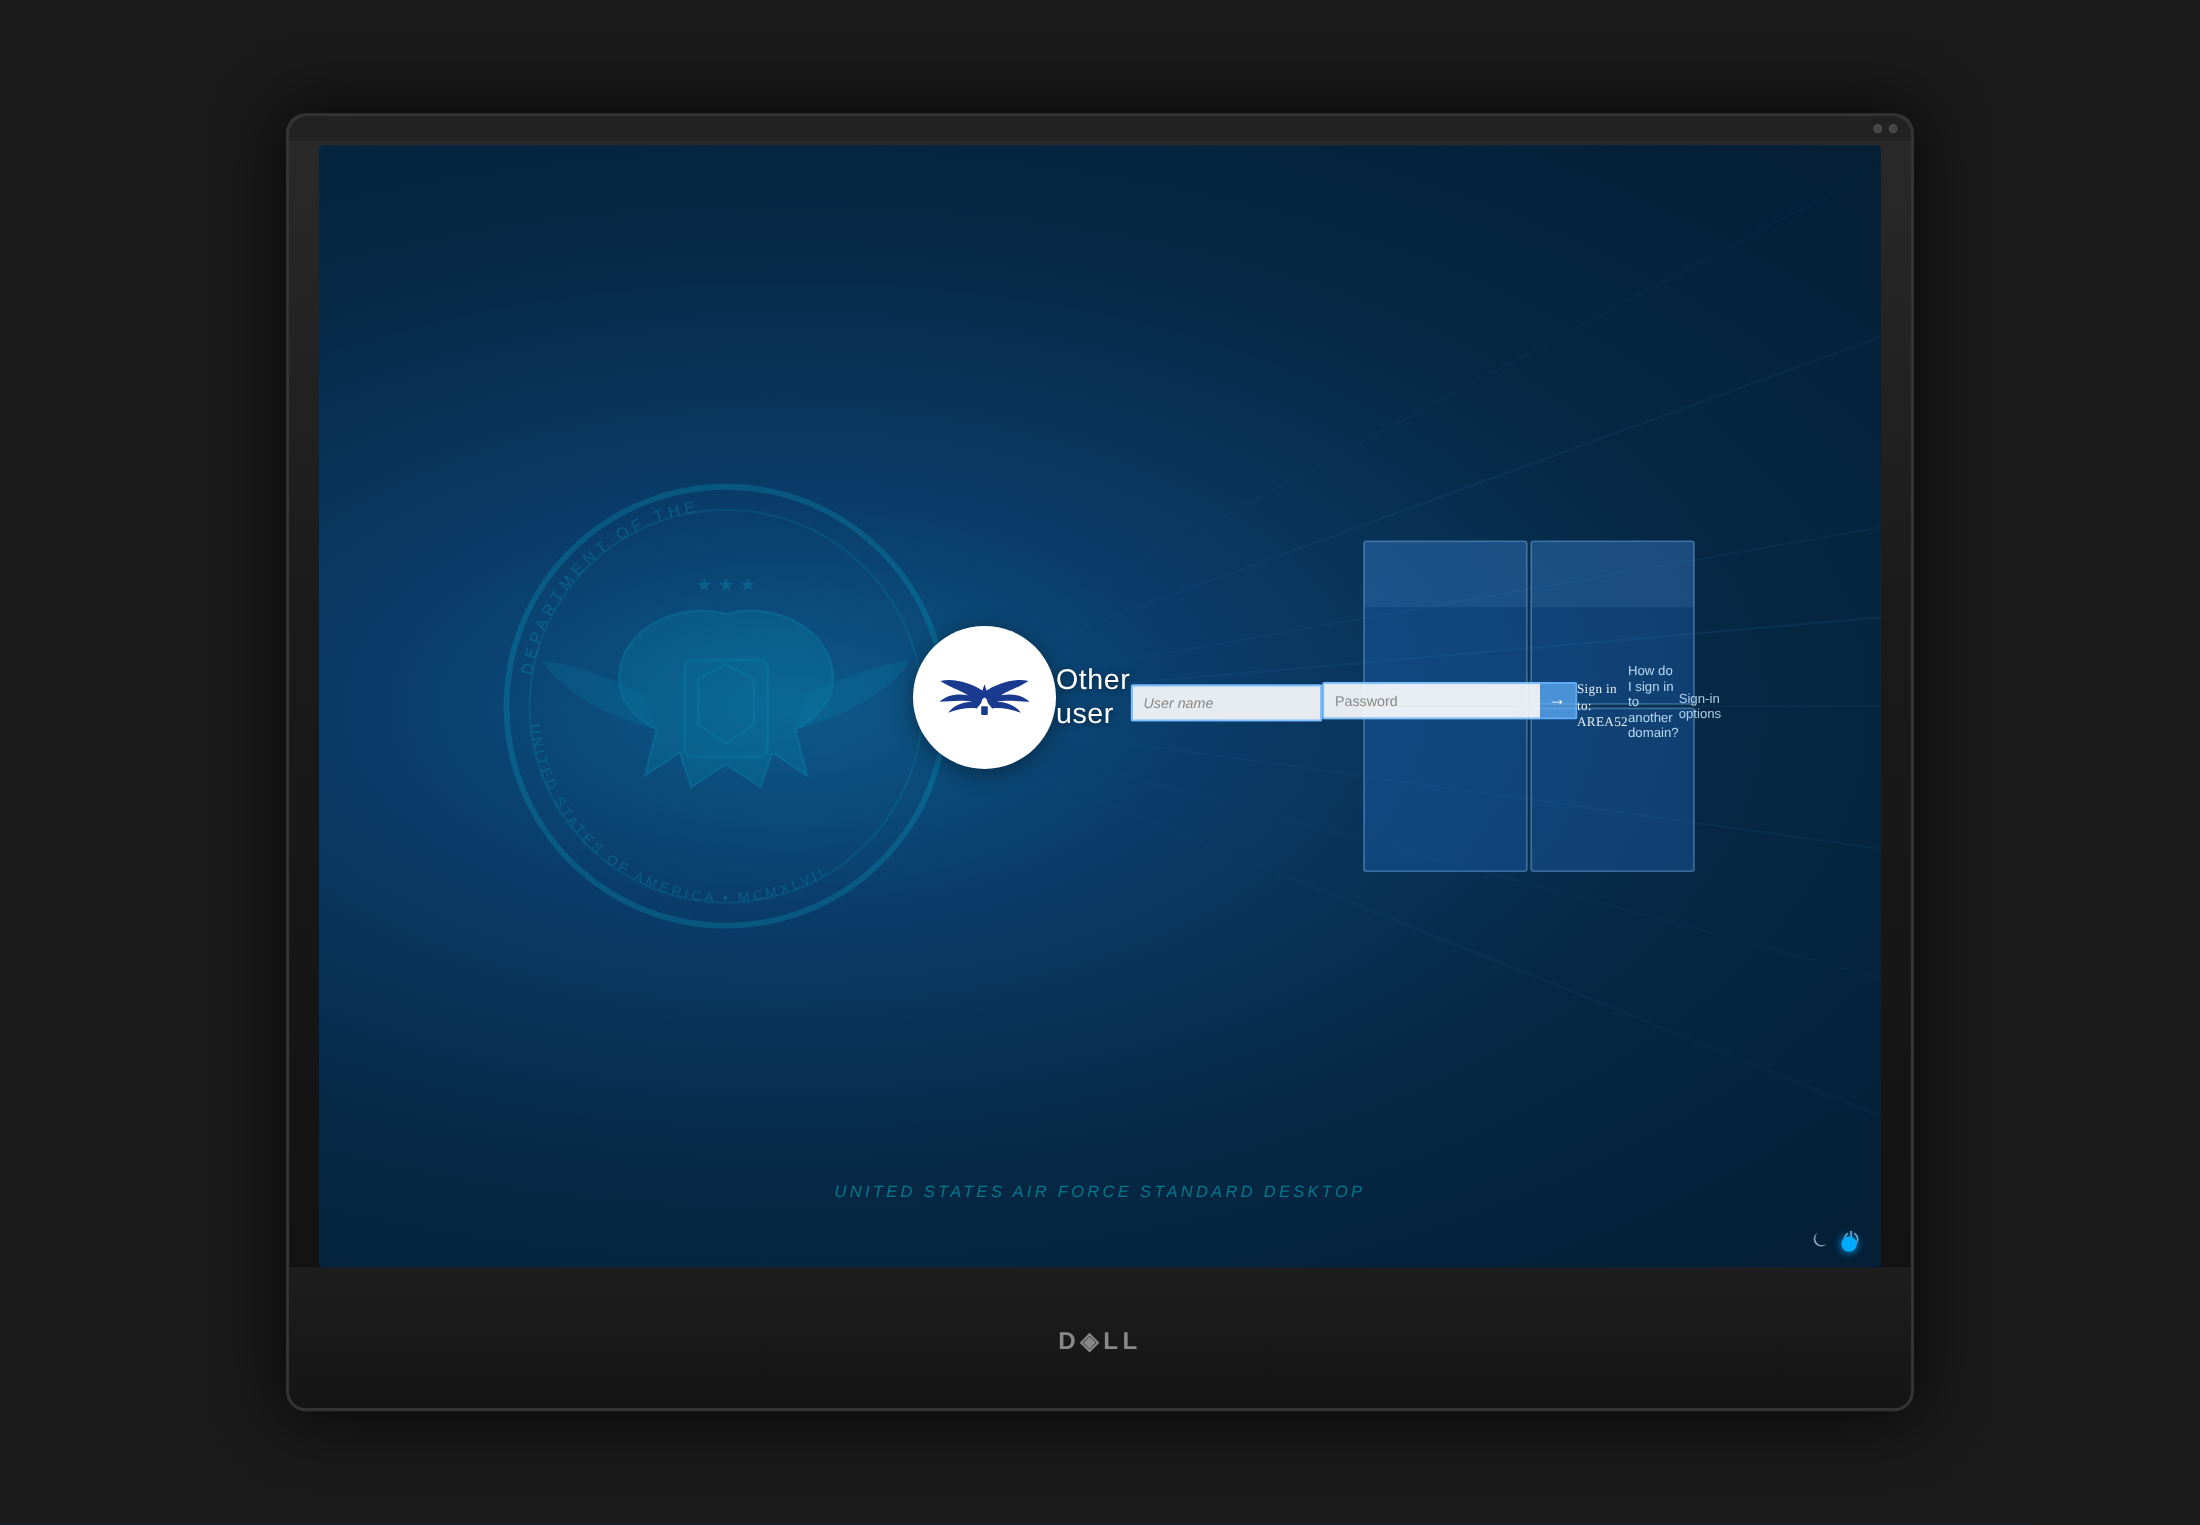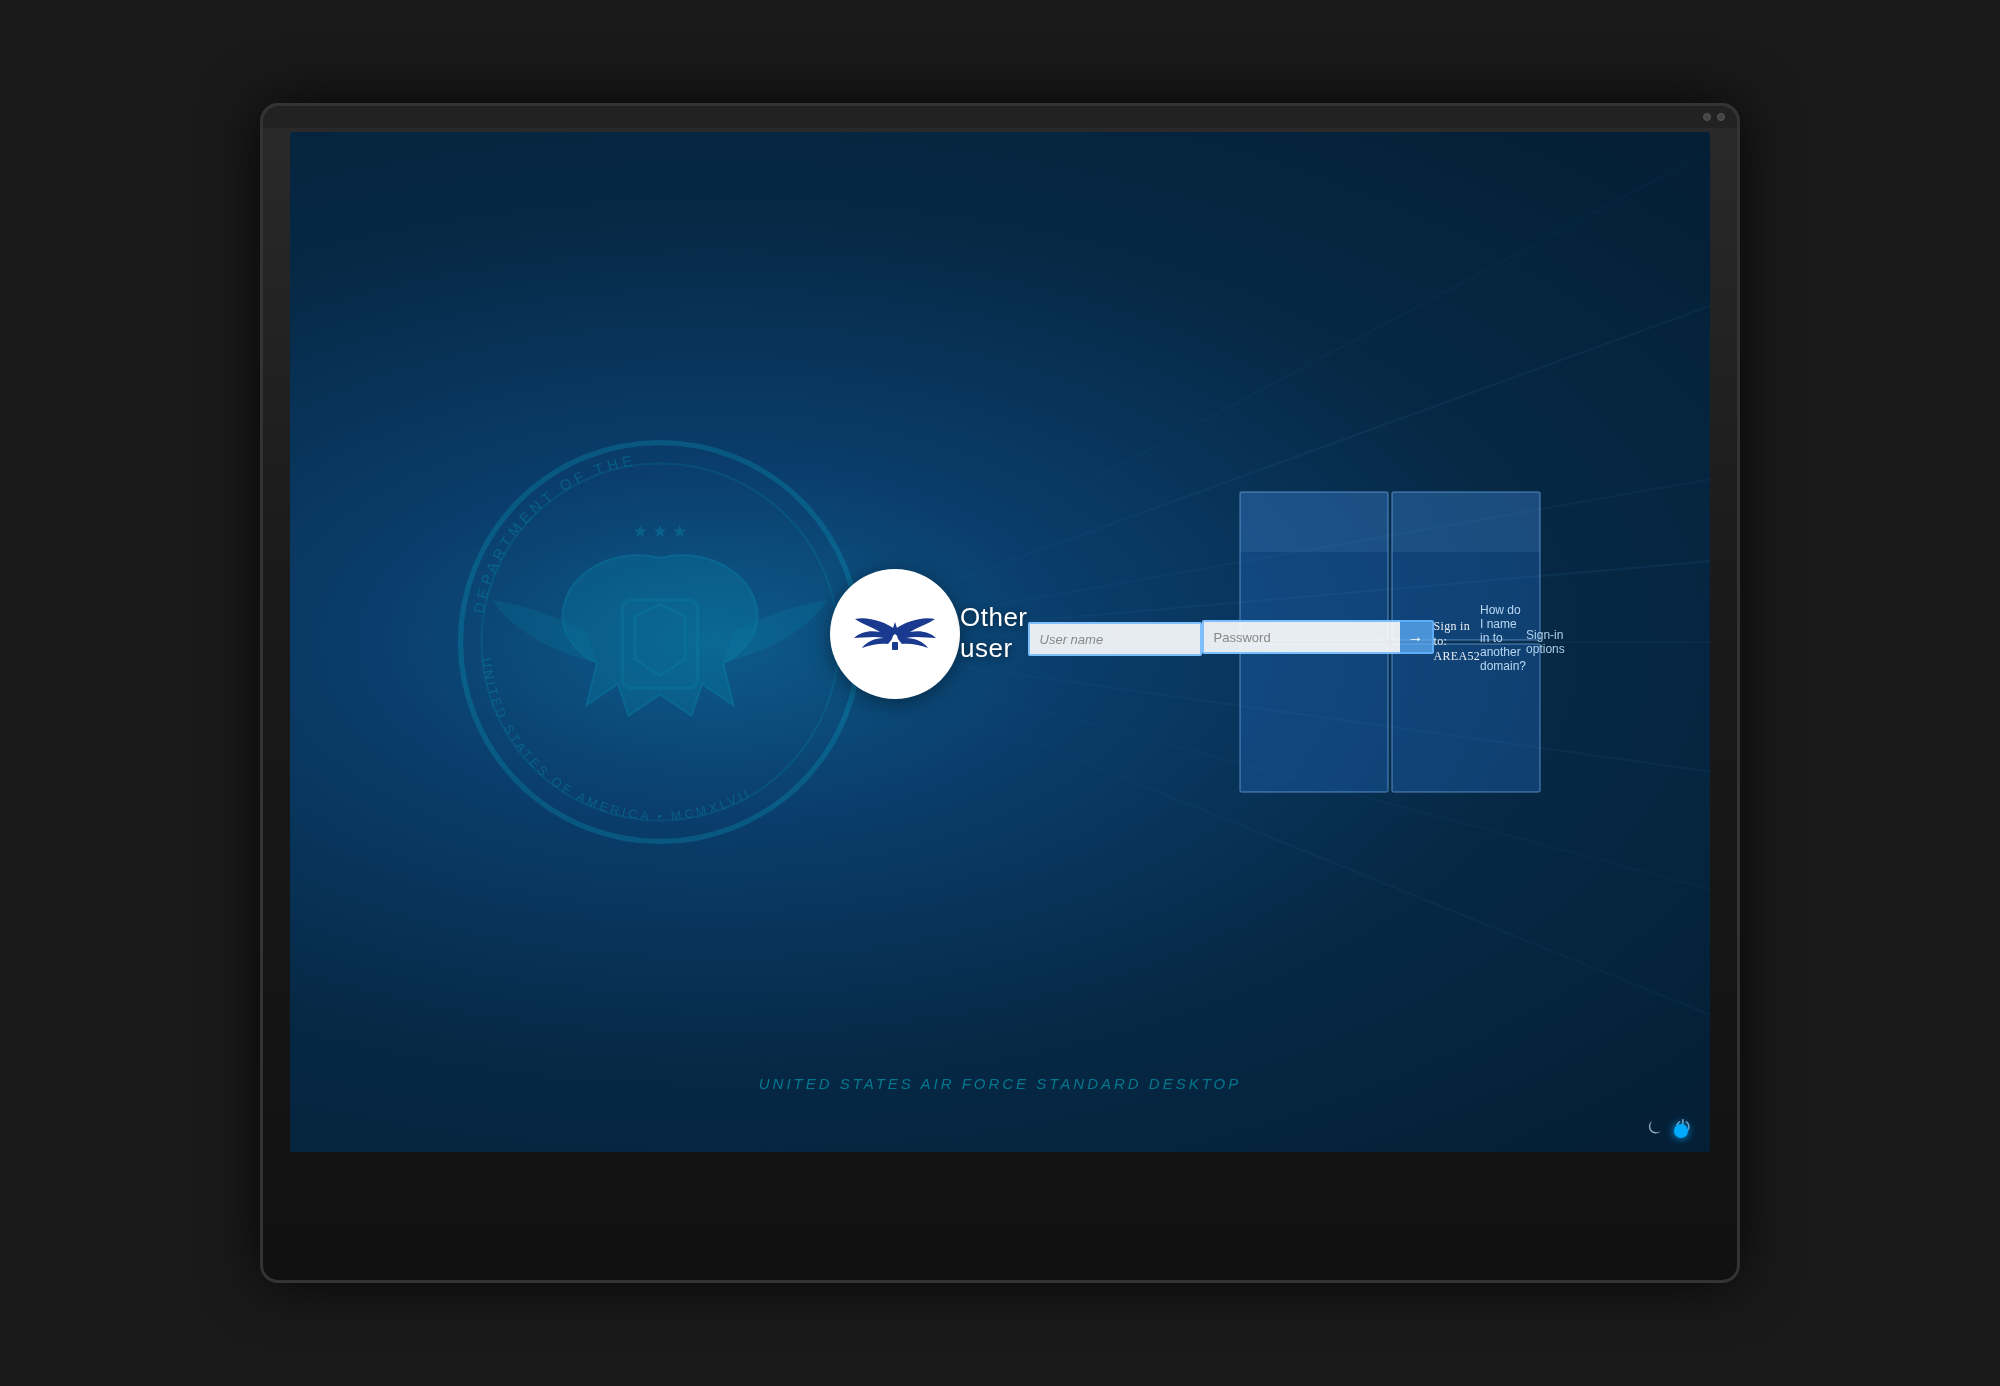--- a/index.html
+++ b/index.html
@@ -379,30 +379,33 @@
 
       <div class="password-row">
         <input type="password" class="password-input" placeholder="Password" style="">
         <div class="arrow-btn">
           <span>→</span>
         </div>
       </div>
 
       <div class="sign-in-to">Sign in to: AREA52</div>
 
-      <div class="domain-link">How do I name in to another domain?</div>
+      <div class="domain-link">How do I sign in to another domain?</div>
 
       <div class="sign-in-options">Sign-in options</div>
     </div>
 
     <div class="bottom-text">United States Air Force Standard Desktop</div>
 
     <div class="screen-controls">
       <span class="ctrl-icon">⏾</span>
       <span class="ctrl-icon">⏻</span>
     </div>
 
     <div style="position:absolute;bottom:14px;right:22px;">
       <div class="power-dot"></div>
     </div>
   </div>
 
+  <div class="monitor-bottom">
+    <span class="monitor-brand">D◈LL</span>
+  </div>
 </div>
 
 </body></html>

